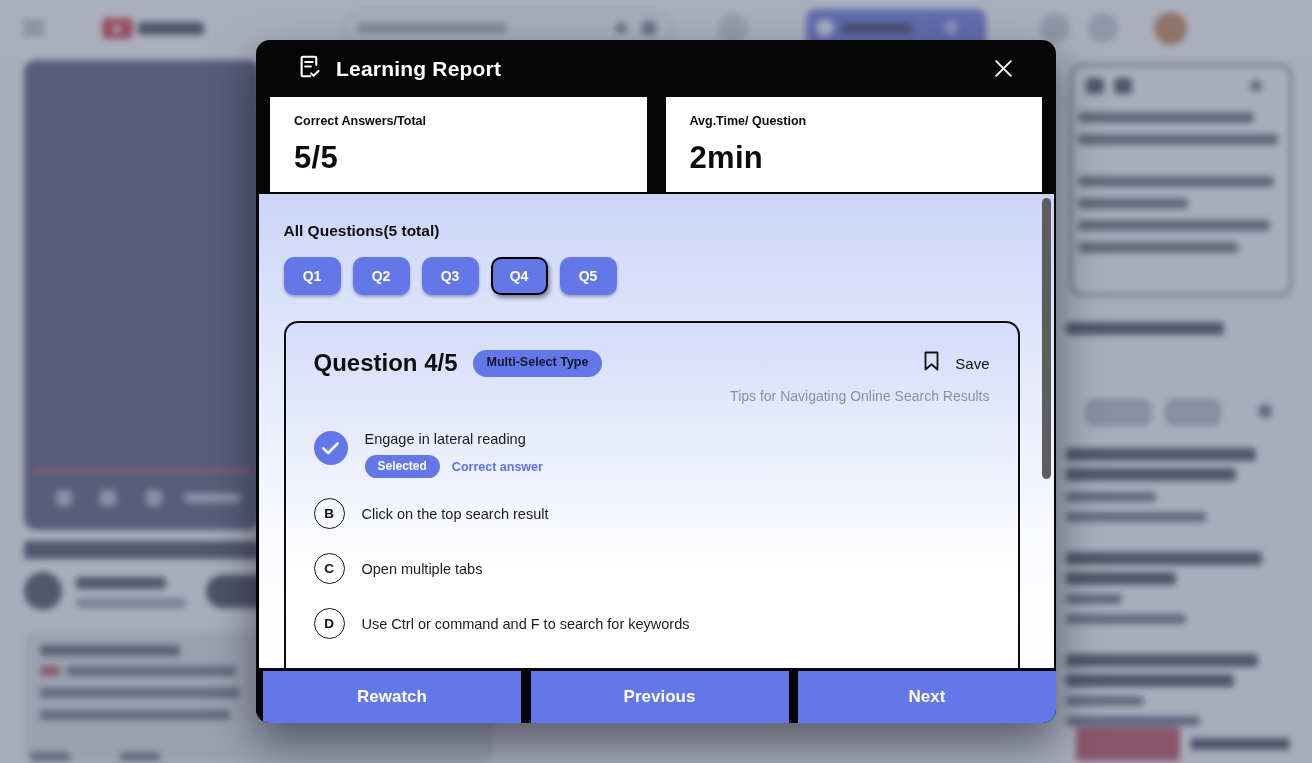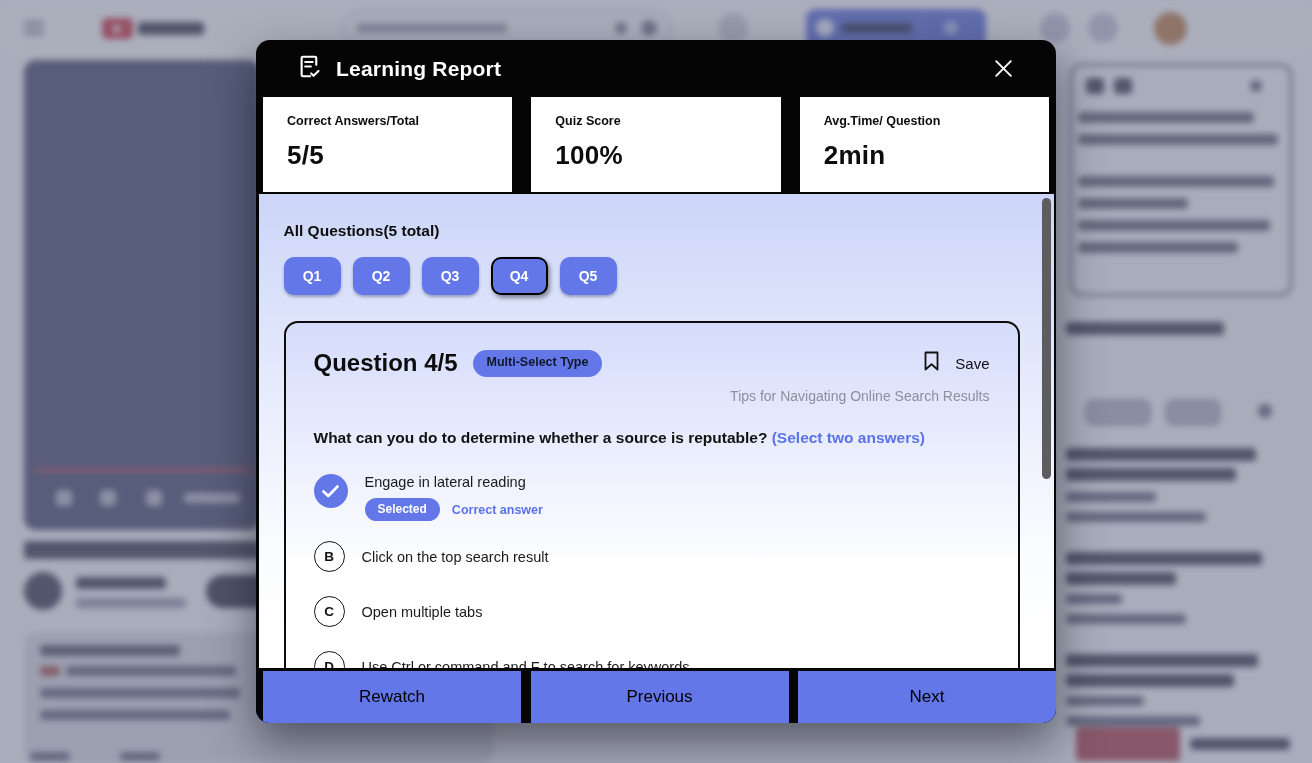--- a/index.html
+++ b/index.html
@@ -46,24 +46,24 @@
   .overlay { position:absolute; inset:0; background:rgba(112,116,138,0.55); }
 
   
   .modal { position:absolute; left:256px; top:40px; width:800px; height:683px; background:#050505;
            border-radius:14px; overflow:hidden; display:flex; flex-direction:column;
            box-shadow:0 20px 45px rgba(10,10,20,0.5); }
   .m-header { height:57px; display:flex; align-items:center; padding:0 40px; color:#fff; flex:0 0 auto; }
   .m-title { font-size:21px; font-weight:bold; margin-left:13px; letter-spacing:.2px; }
   .m-close { margin-left:auto; width:26px; height:26px; cursor:pointer; display:flex; align-items:center; justify-content:center; }
 
-  .m-stats { display:flex; gap:19px; padding:0 7px; background:#050505; border-bottom:2.5px solid #050505; flex:0 0 97px; }
+  .m-stats { display:flex; gap:19px; padding:0 14px; background:#050505; border-bottom:2.5px solid #050505; flex:0 0 97px; }
   .stat { flex:1; background:#fff; padding:17px 10px 0 24px; }
   .stat-label { font-size:12.5px; font-weight:bold; color:#0c0c0c; }
-  .stat-value { font-size:26px; font-weight:800; color:#0c0c0c; margin-top:12px; letter-spacing:.3px; }
+  .stat-value { font-size:31px; font-weight:800; color:#0c0c0c; margin-top:12px; letter-spacing:.3px; }
 
   .m-body { flex:1 1 auto; margin:0 2.5px; position:relative; overflow:hidden;
             background:linear-gradient(180deg,#ccd5f8 0%, #e6ebfc 40%, #fbfcff 75%, #ffffff 100%);
             padding:28px 0 0 25px; }
   .scroll-thumb { position:absolute; right:3px; top:4px; width:9px; height:281px; background:#5d5d5f; border-radius:5px; }
 
   .qnav-heading { font-size:15.5px; font-weight:bold; color:#0e0e0e; }
   .qnav { display:flex; gap:12px; margin-top:17px; }
   .qbtn { width:57px; height:38px; border-radius:10px; background:#6377e8; color:#fff; font-weight:bold;
           font-size:14px; display:flex; align-items:center; justify-content:center; cursor:pointer;
@@ -89,21 +89,21 @@
   .opt-text { font-size:14.5px; color:#1b1b1b; }
   .letter-circle { width:31px; height:31px; border-radius:50%; border:1.6px solid #151515; flex:0 0 31px;
                    display:flex; align-items:center; justify-content:center; font-size:13.5px; font-weight:bold; color:#111; background:transparent; }
   .check-circle { width:34px; height:34px; border-radius:50%; background:#6377e8; flex:0 0 34px;
                   display:flex; align-items:center; justify-content:center; }
   .opt-badges { display:flex; align-items:center; gap:12px; margin-top:8px; }
   .sel-badge { background:#6377e8; color:#fff; font-size:12px; font-weight:bold; padding:4px 13px 5px; border-radius:12px; }
   .correct-label { color:#5b72e8; font-size:12.5px; font-weight:bold; }
 
   .m-footer { flex:0 0 55px; display:flex; gap:2.5px; background:#050505; border-top:3px solid #050505; padding:0; }
-  .f-btn { flex:1; background:#6377e8; color:#000000; font-size:17px; font-weight:normal;
+  .f-btn { flex:1; background:#6377e8; color:#ffffff; font-size:17px; font-weight:bold;
            display:flex; align-items:center; justify-content:center; cursor:pointer;margin-left:7px; }
 </style>
 </head>
 <body>
 
 <div class="bg">
   <div class="topbar">
     <div class="burger"></div>
     <div class="logo">
       <div class="logo-mark"></div>
@@ -207,24 +207,20 @@
       </svg>
     </div>
   </div>
 
   <div class="m-stats">
     <div class="stat">
       <div class="stat-label">Correct Answers/Total</div>
       <div class="stat-value">5/5</div>
     </div>
     <div class="stat">
-      <div class="stat-label">Quiz Score</div>
-      <div class="stat-value">100%</div>
-    </div>
-    <div class="stat">
       <div class="stat-label">Avg.Time/ Question</div>
       <div class="stat-value">2min</div>
     </div>
   </div>
 
   <div class="m-body">
     <div class="scroll-thumb"></div>
 
     <div class="qnav-heading">All Questions(5 total)</div>
 
@@ -245,24 +241,20 @@
             <svg width="17" height="20" viewBox="0 0 17 20" fill="none" stroke="#111111" stroke-width="1.8" stroke-linejoin="round">
               <path d="M2.5 1.5h12v17l-6-5.2-6 5.2z"></path>
             </svg>
           </span>
           <span class="save-label">Save</span>
         </div>
       </div>
 
       <div class="qc-topic">Tips for Navigating Online Search Results</div>
 
-      <div class="qc-question">
-        <span>What can you do to determine whether a source is reputable?</span>
-        <span class="qc-hint">(Select two answers)</span>
-      </div>
 
       <div class="options">
         <div class="opt first">
           <div class="check-circle">
             <svg width="17" height="13" viewBox="0 0 17 13" fill="none" stroke="#ffffff" stroke-width="2.6" stroke-linecap="round" stroke-linejoin="round">
               <polyline points="1.5 6.5 6.2 11 15.5 1.5"></polyline>
             </svg>
           </div>
           <div>
             <div class="opt-text">Engage in lateral reading</div>

